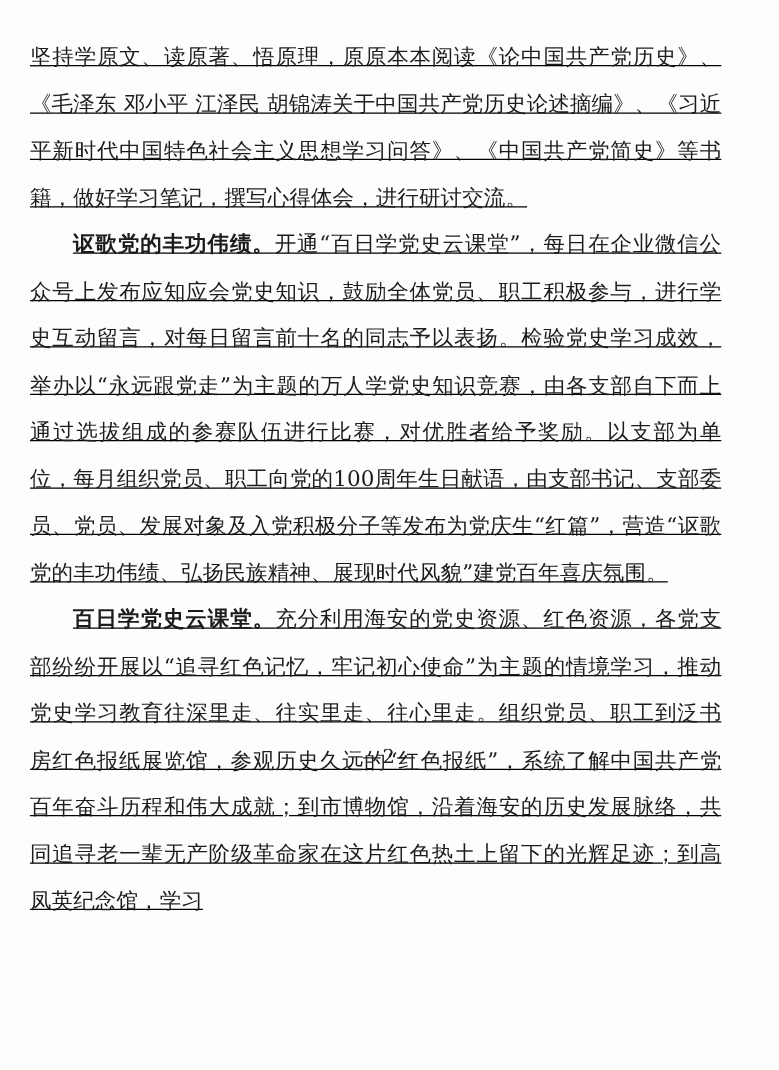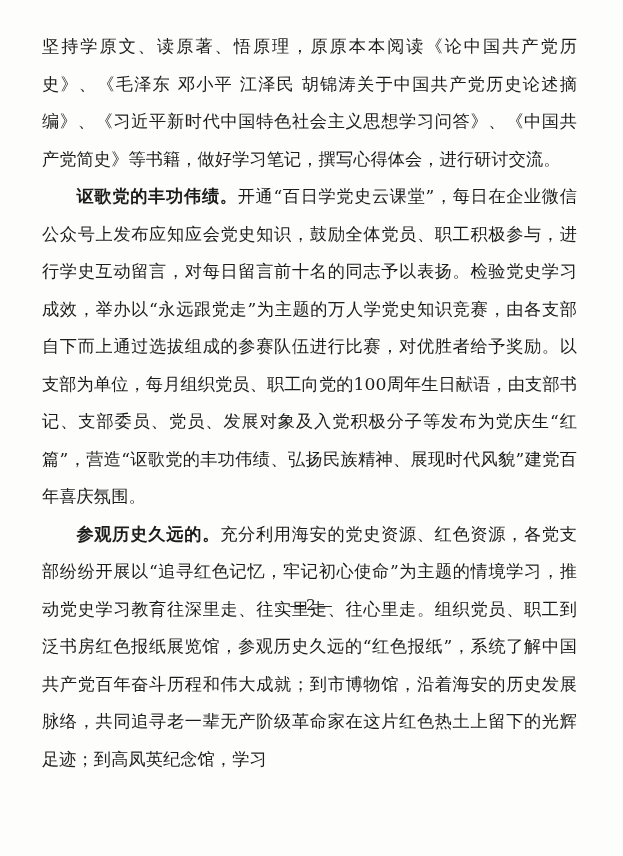--- a/index.html
+++ b/index.html
@@ -12,21 +12,22 @@
     background: #fdfdfb;
     font-family: "DejaVu Serif", "Liberation Serif", serif;
     overflow: hidden;
   }
   .page {
     position: relative;
     width: 623px;
     height: 636px;
     background: #fdfdfb;
     box-sizing: border-box;
-    padding: 28px 46px 0 42px;
+    padding: 28px 46px 0 24px;
+    text-decoration: underline;
   }
   .doc-body {
     font-size: 17.2px;
     line-height: 37.5px;
     color: #1c1c1c;
     text-align: justify;
     text-justify: inter-ideograph;
     letter-spacing: 0.1px;
   }
   .para {
@@ -61,19 +62,19 @@
 
     <p class="para">
       <span>坚持学原文、读原著、悟原理，原原本本阅读《论中国共产党历史》、《毛泽东 邓小平 江泽民 胡锦涛关于中国共产党历史论述摘编》、《习近平新时代中国特色社会主义思想学习问答》、《中国共产党简史》等书籍，做好学习笔记，撰写心得体会，进行研讨交流。</span>
     </p>
 
     <p class="para indent">
       <span class="lead">讴歌党的丰功伟绩。</span><span>开通“百日学党史云课堂”，每日在企业微信公众号上发布应知应会党史知识，鼓励全体党员、职工积极参与，进行学史互动留言，对每日留言前十名的同志予以表扬。检验党史学习成效，举办以“永远跟党走”为主题的万人学党史知识竞赛，由各支部自下而上通过选拔组成的参赛队伍进行比赛，对优胜者给予奖励。以支部为单位，每月组织党员、职工向党的100周年生日献语，由支部书记、支部委员、党员、发展对象及入党积极分子等发布为党庆生“红篇”，营造“讴歌党的丰功伟绩、弘扬民族精神、展现时代风貌”建党百年喜庆氛围。</span>
     </p>
 
     <p class="para indent">
-      <span class="lead">参观历史久远的。</span><span>充分利用海安的党史资源、红色资源，各党支部纷纷开展以“追寻红色记忆，牢记初心使命”为主题的情境学习，推动党史学习教育往深里走、往实里走、往心里走。组织党员、职工到泛书房红色报纸展览馆，参观历史久远的“红色报纸”，系统了解中国共产党百年奋斗历程和伟大成就；到市博物馆，沿着海安的历史发展脉络，共同追寻老一辈无产阶级革命家在这片红色热土上留下的光辉足迹；到高凤英纪念馆，学习</span>
+      <span class="lead">百日学党史云课堂。</span><span>充分利用海安的党史资源、红色资源，各党支部纷纷开展以“追寻红色记忆，牢记初心使命”为主题的情境学习，推动党史学习教育往深里走、往实里走、往心里走。组织党员、职工到泛书房红色报纸展览馆，参观历史久远的“红色报纸”，系统了解中国共产党百年奋斗历程和伟大成就；到市博物馆，沿着海安的历史发展脉络，共同追寻老一辈无产阶级革命家在这片红色热土上留下的光辉足迹；到高凤英纪念馆，学习</span>
     </p>
 
   </div>
 
   <div class="footer">—2—</div>
 </div>
 
 </body></html>

